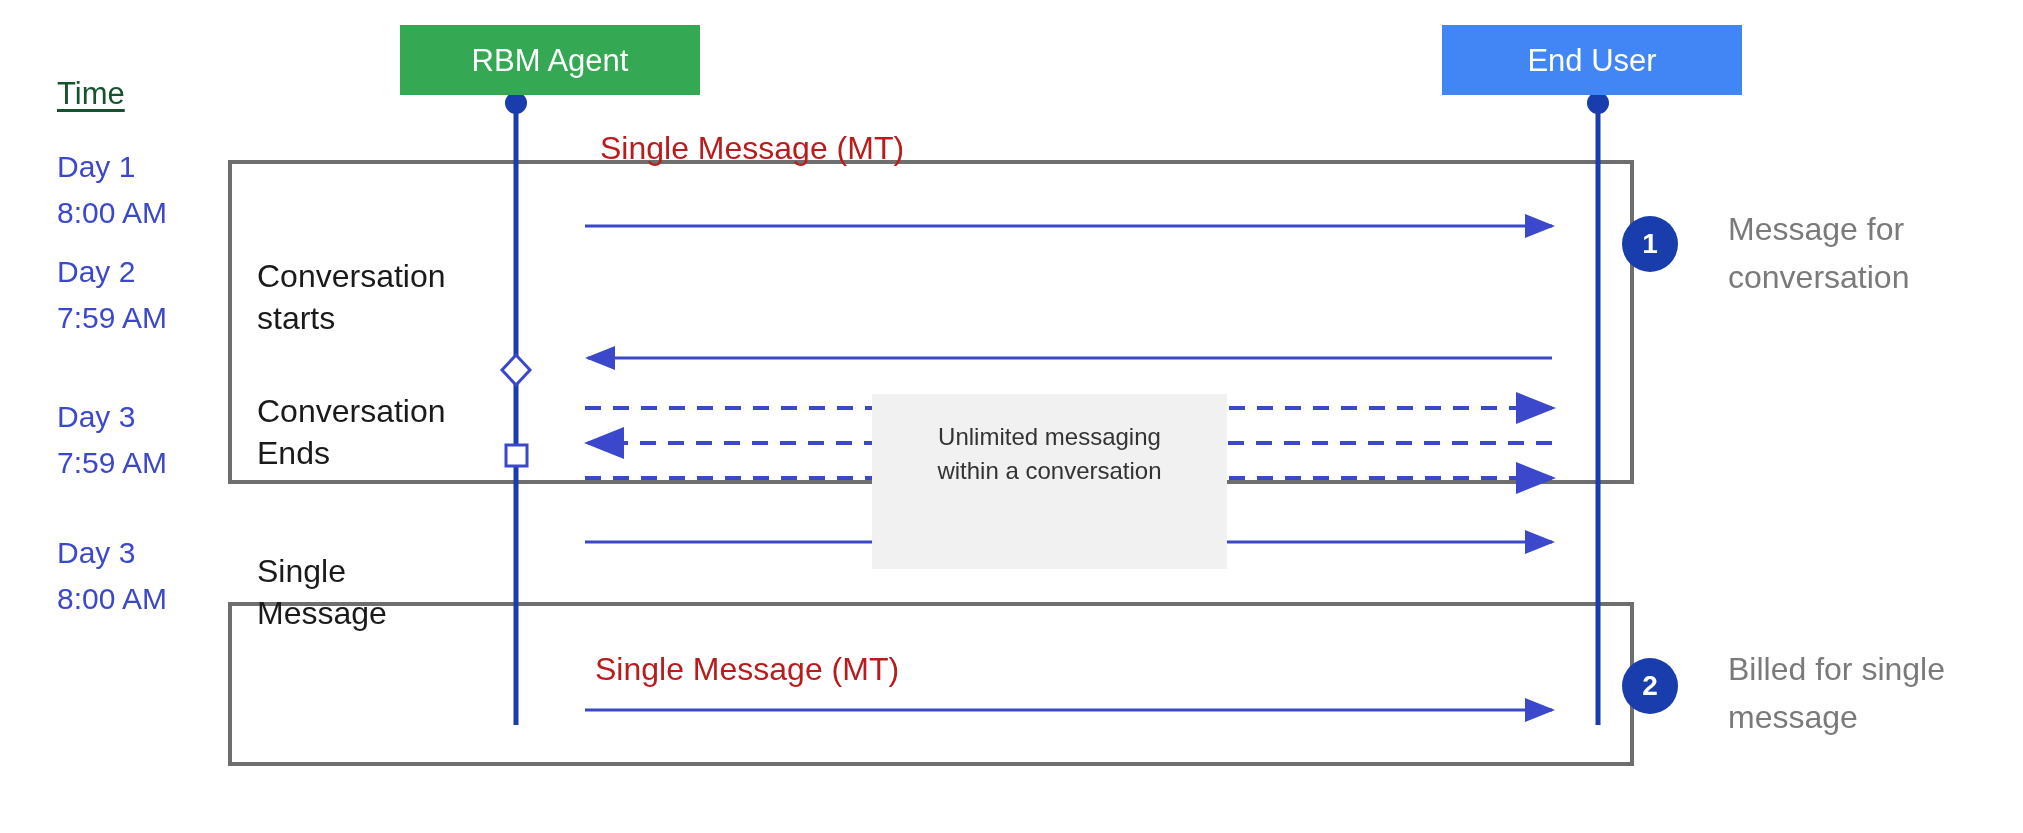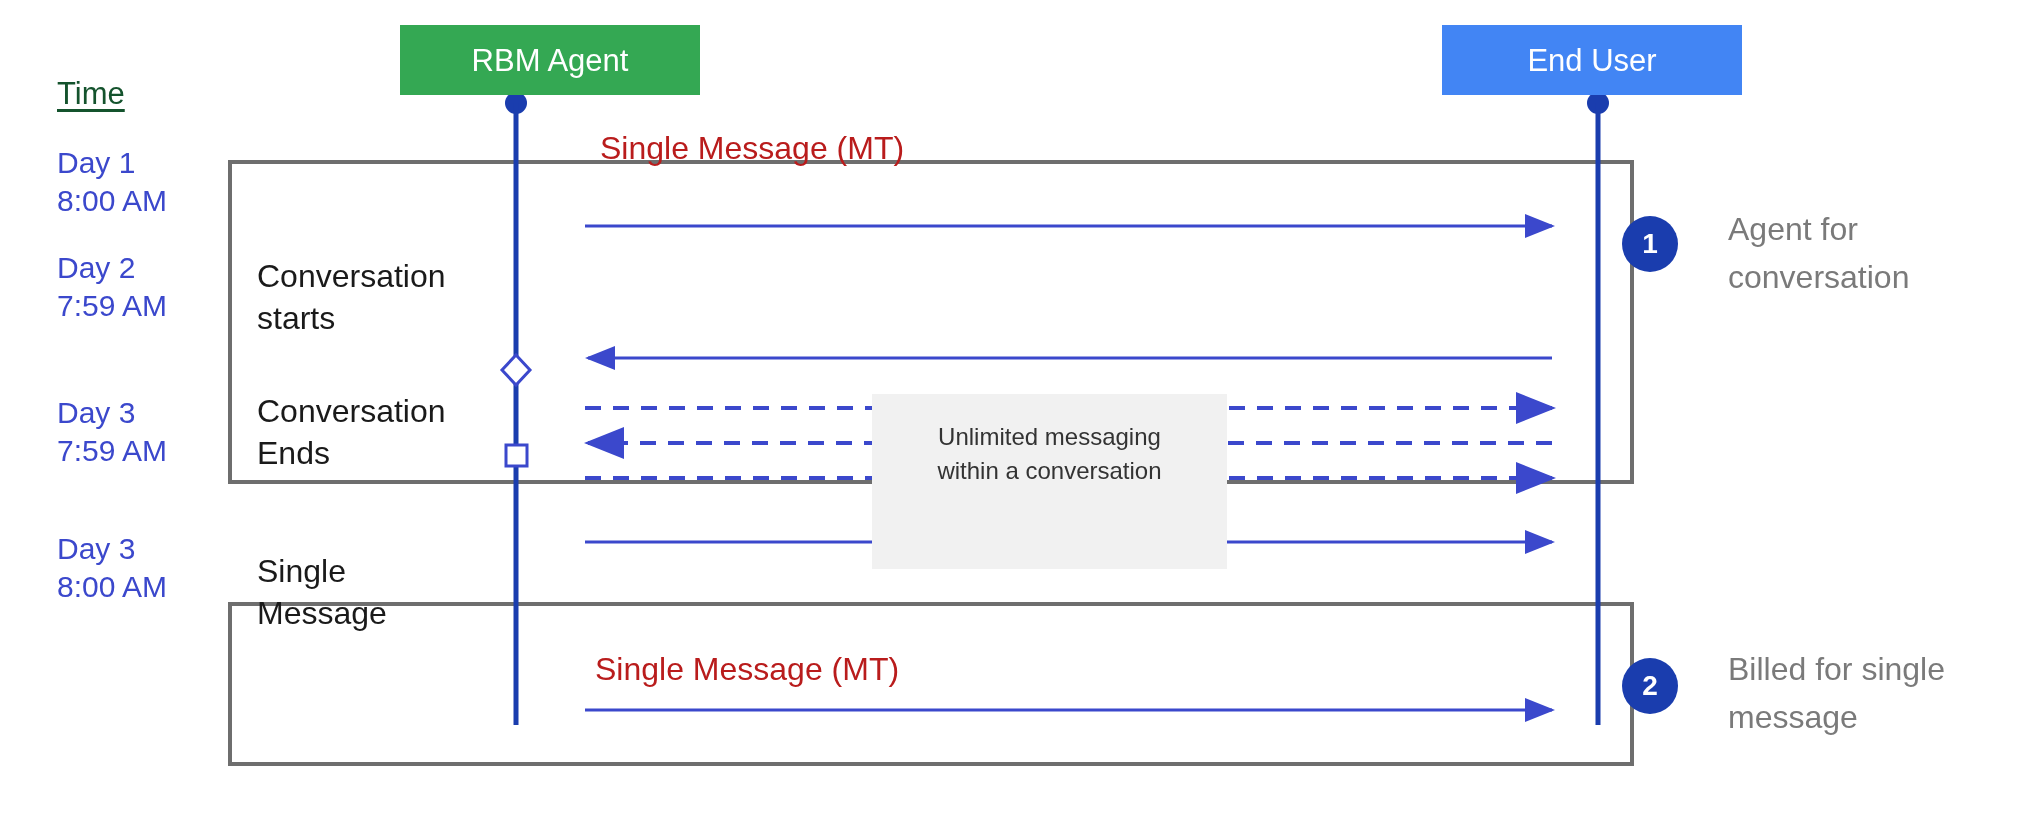--- a/index.html
+++ b/index.html
@@ -47,21 +47,21 @@
     top: 76px;
     font-size: 31px;
     color: #14532d;
     text-decoration: underline;
     text-underline-offset: 5px;
   }
   .time-stamp {
     position: absolute;
     left: 57px;
     font-size: 30px;
-    line-height: 38px;
+    line-height: 46px;
     color: #3B48CC;
     white-space: pre-line;
   }
 
   
   .stage-label {
     position: absolute;
     left: 257px;
     font-size: 32px;
     line-height: 42px;
@@ -202,21 +202,21 @@
   <div class="msg-label" style="left:600px; top:132px">Single Message (MT)</div>
   <div class="msg-label" style="left:595px; top:653px">Single Message (MT)</div>
 
   <div id="note-box"></div>
   <div id="note-text">Unlimited messaging
 within a conversation</div>
 
   <div id="badge-1" class="badge">
     <span>1</span>
   </div>
-  <div id="billed-note-1" class="billed-note">Agent for
+  <div id="billed-note-1" class="billed-note">Message for
 conversation</div>
 
   <div id="badge-2" class="badge">
     <span>2</span>
   </div>
   <div id="billed-note-2" class="billed-note">Billed for single
 message</div>
 
 </div>
 

